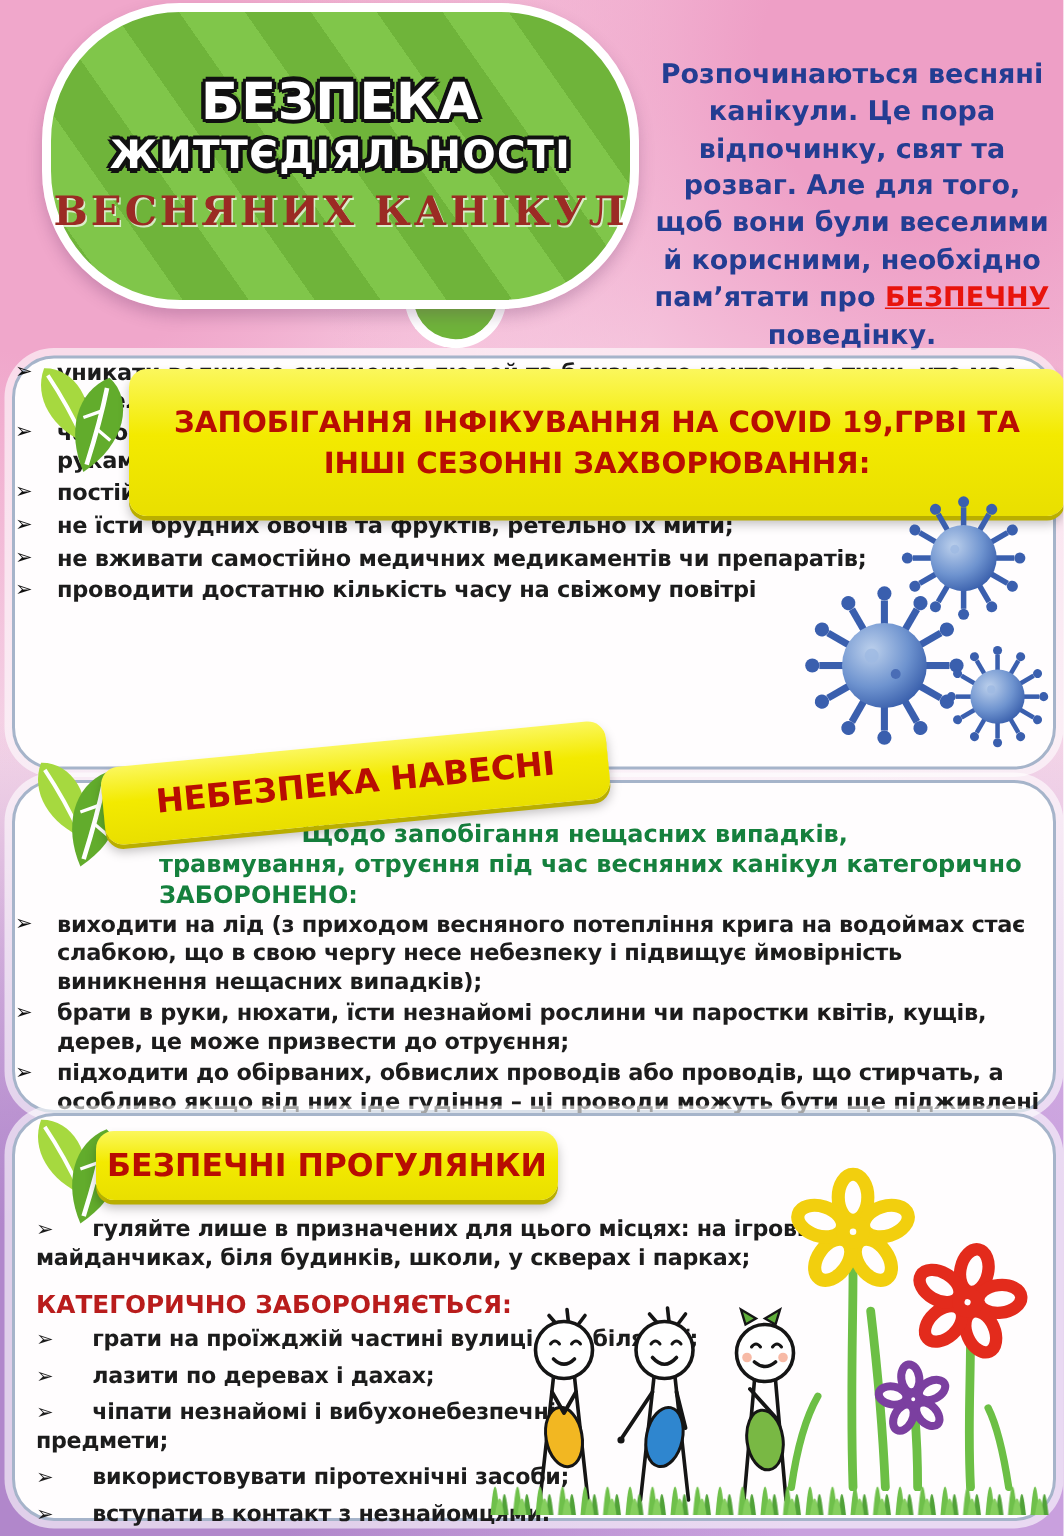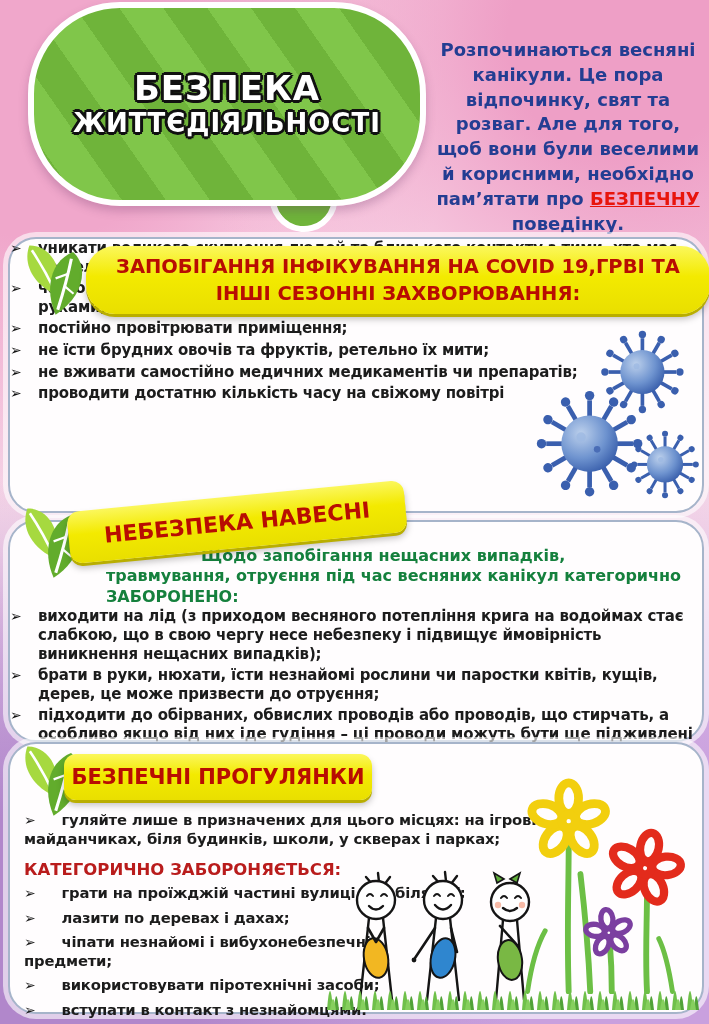--- a/index.html
+++ b/index.html
@@ -59,21 +59,21 @@
   .card1{top:237px;height:272px;}
   .card2{top:520px;height:218px;}
   .card3{top:742px;height:268px;}
   
   .banner{
     position:absolute;display:flex;align-items:center;justify-content:center;
     background:linear-gradient(180deg,#fbf75c 0%,#f3ea00 45%,#e9df00 100%);
     border-radius:12px;box-shadow:0 3px 0 #b9ae00,0 5px 7px rgba(0,0,0,.25);
     color:#b80d02;font-weight:bold;text-align:center;
   }
-  .banner1{left:76px;top:7px;width:604px;min-height:58px;font-size:19.5px;line-height:1.4;padding:5px 10px;border-radius:29px;}
+  .banner1{left:76px;top:7px;width:604px;min-height:58px;font-size:19.5px;line-height:1.4;padding:20px 10px;}
   .banner2{left:58px;top:-26px;width:338px;height:52px;font-size:22px;transform:rotate(-5.5deg);}
   .banner3{left:54px;top:10px;width:308px;height:46px;font-size:21px;}
   
   .leaf{position:absolute;width:88px;height:88px;}
   .leaf-1{left:0px;top:-4px;}
   .leaf-2{left:-2px;top:-24px;}
   .leaf-3{left:-2px;top:-8px;}
   
   ul.blist{list-style:none;margin:0;padding:0;}
   ul.blist li{
@@ -109,20 +109,21 @@
 </style>
 </head>
 <body>
 
 <div class="poster">
 
   <div class="bubble-tail"></div>
   <div class="bubble">
     <div class="title1">БЕЗПЕКА</div>
     <div class="title2">ЖИТТЄДІЯЛЬНОСТІ</div>
+    <div class="title4">ВЕСНЯНИХ КАНІКУЛ</div>
   </div>
   <p class="intro">
     <span>Розпочинаються весняні канікули. Це пора відпочинку, свят та розваг. Але для того, щоб вони були веселими й корисними, необхідно пам’ятати про </span><span class="red">БЕЗПЕЧНУ</span><span> поведінку.</span>
   </p>
 
   <section class="card card1">
     <svg class="leaf leaf-1" viewBox="0 0 100 100">
       <g transform="rotate(-28 38 42)">
         <path d="M38 8 C58 18 62 48 40 74 C22 52 20 24 38 8 Z" fill="#a6d93f"></path>
         <path d="M38 14 C40 34 40 54 39 70" stroke="#fff" stroke-width="3" fill="none"></path>

